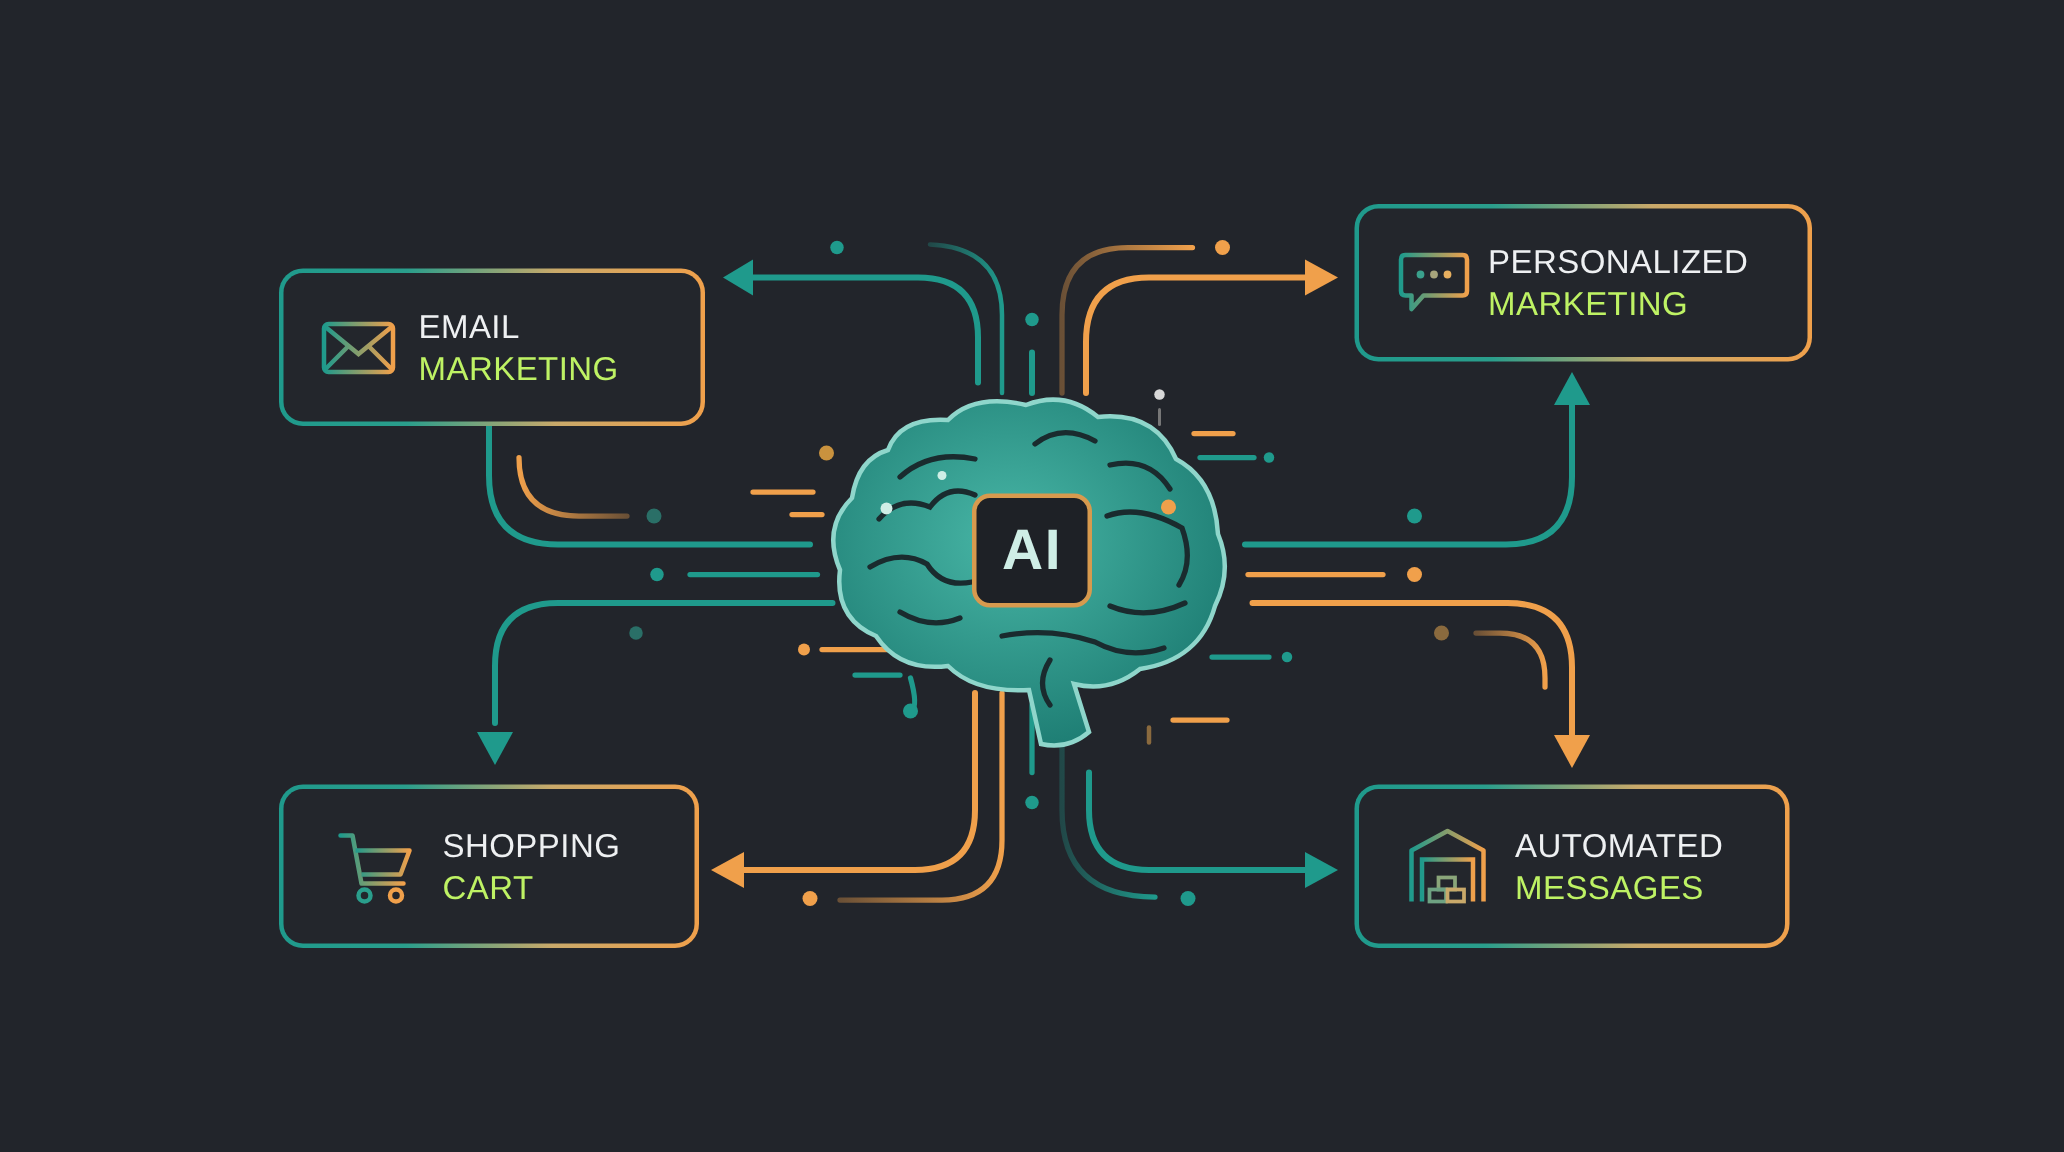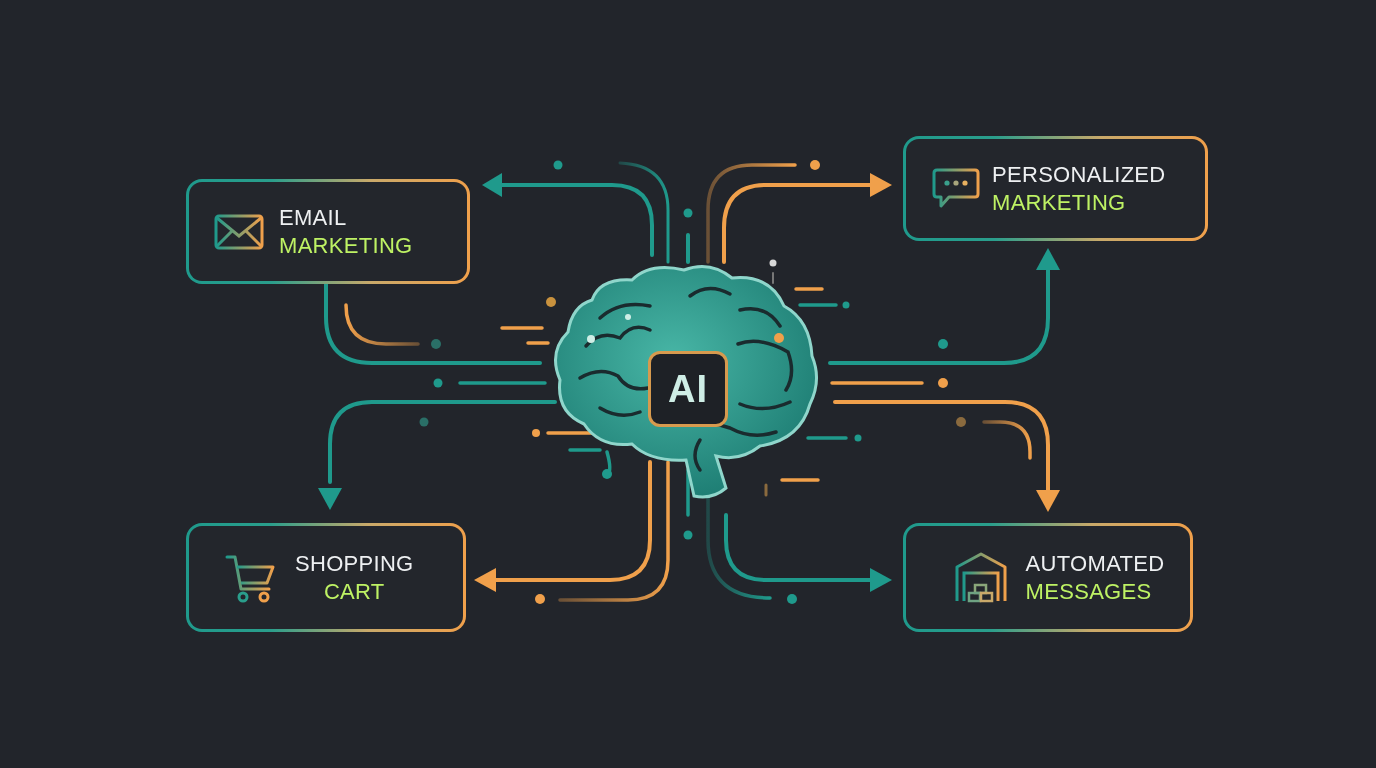--- a/index.html
+++ b/index.html
@@ -4,21 +4,21 @@
 <style>
   html, body { margin:0; padding:0; }
   body { width:1376px; height:768px; background:#22252b; overflow:hidden; position:relative; font-family:"Liberation Sans", "DejaVu Sans", sans-serif; }
   #stage { position:absolute; left:0; top:0; width:1376px; height:768px; }
   .node { position:absolute; box-sizing:border-box; border-radius:16px; padding:3px; background:linear-gradient(90deg,#1f9a8c 0%,#2a9e8c 30%,#c9a96a 65%,#f0a04b 100%); }
   .node-inner { width:100%; height:100%; border-radius:13px; background:#23262c; display:flex; align-items:center; box-sizing:border-box; }
   .node-icon { width:52px; height:52px; flex:0 0 52px; display:flex; align-items:center; justify-content:center; }
   .node-text { display:flex; flex-direction:column; line-height:28px; font-size:22px; letter-spacing:0.3px; }
   .line1 { color:#eef0f2; }
   .line2 { color:#bef264; }
-  #ai-badge { position:absolute; left:648px; top:329px; width:80px; height:76px; box-sizing:border-box; border-radius:12px; background:#1e2126; border:3px solid #d79a4e; display:flex; align-items:center; justify-content:center;margin-top:22px; }
+  #ai-badge { position:absolute; left:648px; top:329px; width:80px; height:76px; box-sizing:border-box; border-radius:12px; background:#1e2126; border:3px solid #d79a4e; display:flex; align-items:center; justify-content:center; }
   #ai-badge span { font-size:38px; font-weight:bold; color:#cfeee6; letter-spacing:1px; }
 </style>
 </head>
 <body>
 
 <svg id="stage" viewBox="0 0 1376 768" xmlns="http://www.w3.org/2000/svg">
   <defs>
     <linearGradient id="fadeTealL" x1="0" x2="1">
         <stop offset="0" stop-color="#1f9a8c"></stop>
         <stop offset="1" stop-color="#1f9a8c" stop-opacity="0.3"></stop>
@@ -172,21 +172,21 @@
         <circle cx="34" cy="17" r="2.6" fill="#e8b060"></circle>
       </svg>
     </div>
     <div class="node-text" style="margin-left:10px;">
       <span class="line1">PERSONALIZED</span>
       <span class="line2">MARKETING</span>
     </div>
   </div>
 </div>
 
-<div class="node" style="left:186px; top:523px; width:280px; height:109px;text-align:center;">
+<div class="node" style="left:186px; top:523px; width:280px; height:109px;">
   <div class="node-inner" style="padding-left:34px;">
     <div class="node-icon" style="width:56px; height:56px;">
       <svg width="54" height="54" viewBox="0 0 54 54">
         <defs>
             <linearGradient id="gCart" x1="0" x2="1">
               <stop offset="0" stop-color="#1f9a8c"></stop>
               <stop offset="1" stop-color="#f0a04b"></stop>
             </linearGradient>
           </defs>
         <path d="M4 6 H12 L18 38 H46" fill="none" stroke="url(#gCart)" stroke-width="3" stroke-linecap="round" stroke-linejoin="round"></path>
@@ -196,21 +196,21 @@
       </svg>
     </div>
     <div class="node-text" style="margin-left:18px;">
       <span class="line1">SHOPPING</span>
       <span class="line2">CART</span>
     </div>
   </div>
 </div>
 
 <div class="node" style="left:903px; top:523px; width:290px; height:109px;">
-  <div class="node-inner" style="padding-left:22px;justify-content:center;">
+  <div class="node-inner" style="padding-left:32px;">
     <div class="node-icon" style="width:56px; height:56px;">
       <svg width="54" height="54" viewBox="0 0 54 54">
         <defs>
             <linearGradient id="gWh" x1="0" x2="1">
               <stop offset="0" stop-color="#1f9a8c"></stop>
               <stop offset="1" stop-color="#f0a04b"></stop>
             </linearGradient>
           </defs>
         <path d="M3 50 V16 L27 3 L51 16 V50" fill="none" stroke="url(#gWh)" stroke-width="3" stroke-linejoin="round"></path>
         <path d="M10 50 V22 H44 V50" fill="none" stroke="url(#gWh)" stroke-width="3"></path>

